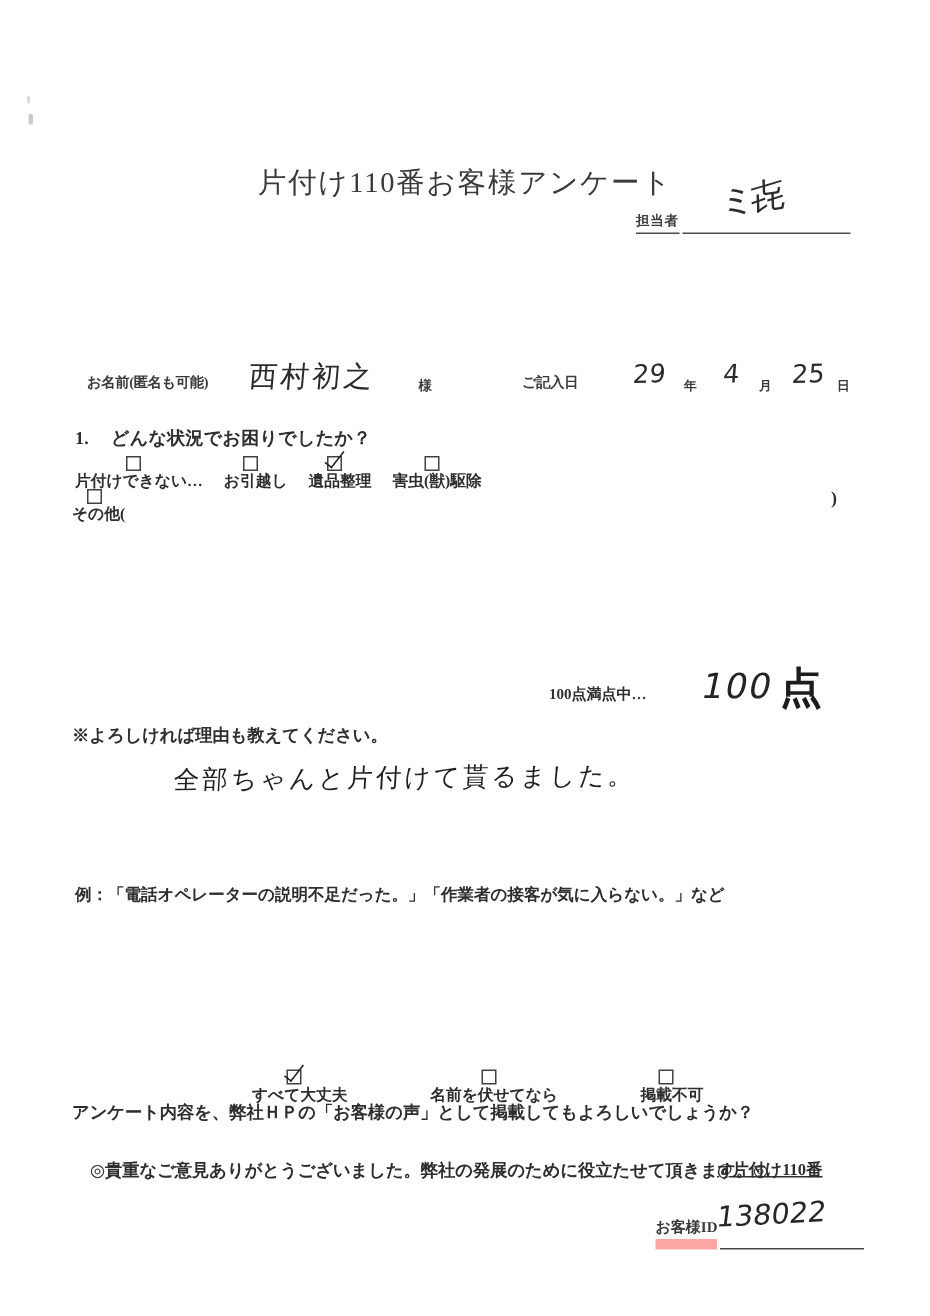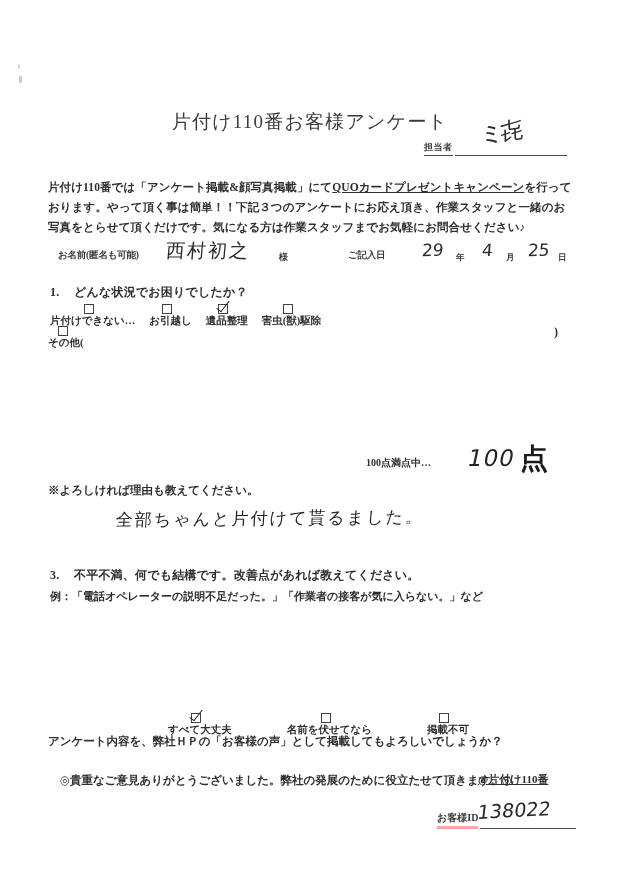--- a/index.html
+++ b/index.html
@@ -296,21 +296,21 @@
     position: absolute;
     left: 437px;
     top: 786px;
     display: flex;
     align-items: flex-end;
   }
   .cid-label {
     font-size: 10px;
     font-weight: bold;
     color: #3a3a3a;
-    border-bottom: 3px solid #fca5a5;
+    border-bottom: 7px solid #fca5a5;
     padding-bottom: 1px;
   }
   .cid-line {
     width: 96px;
     border-bottom: 1px solid #4a4a4a;
     height: 13px;
     margin-left: 2px;
   }
   .cid-value {
     position: absolute;
@@ -333,23 +333,20 @@
   <div class="speck s2"></div>
 
   <div class="title">片付け110番お客様アンケート</div>
 
   <div class="staff-row">
     <span class="staff-label">担当者</span>
     <span class="staff-line"></span>
   </div>
   <div class="staff-sig">ミ㐂</div>
 
-  <div class="intro">
-    <span>片付け110番では「アンケート掲載&amp;顔写真掲載」にて</span><span class="u">QUOカードプレゼントキャンペーン</span><span>を行っております。やって頂く事は簡単！！下記３つのアンケートにお応え頂き、作業スタッフと一緒のお写真をとらせて頂くだけです。気になる方は作業スタッフまでお気軽にお問合せください♪</span>
-  </div>
 
   <div class="nd-row">
     <span class="nd-label lbl-name">お名前(匿名も可能)</span>
     <span class="hw-name">西村初之</span>
     <span class="sama">様</span>
 
     <span class="nd-label lbl-date">ご記入日</span>
     <span class="hw-date d-y">29</span>
     <span class="unit u-y">年</span>
     <span class="hw-date d-m">4</span>
@@ -390,23 +387,20 @@
   <span class="other-paren-close">)</span>
 
 
   <div class="score-label">100点満点中…</div>
   <div class="score-value">100</div>
   <div class="score-unit">点</div>
 
   <div class="note">※よろしければ理由も教えてください。</div>
   <div class="hw-answer">全部ちゃんと片付けて貰るました。</div>
 
-  <div class="q q3">
-    <span class="q-num">3.</span><span>不平不満、何でも結構です。改善点があれば教えてください。</span>
-  </div>
   <div class="q-example">例：「電話オペレーターの説明不足だった。」「作業者の接客が気に入らない。」など</div>
 
   <div class="f-q">アンケート内容を、弊社ＨＰの「お客様の声」として掲載してもよろしいでしょうか？</div>
 
   <div class="opts opts-3">
     <label class="opt">
       <span class="box checked"></span>
       <span>すべて大丈夫</span>
     </label>
     <label class="opt">

